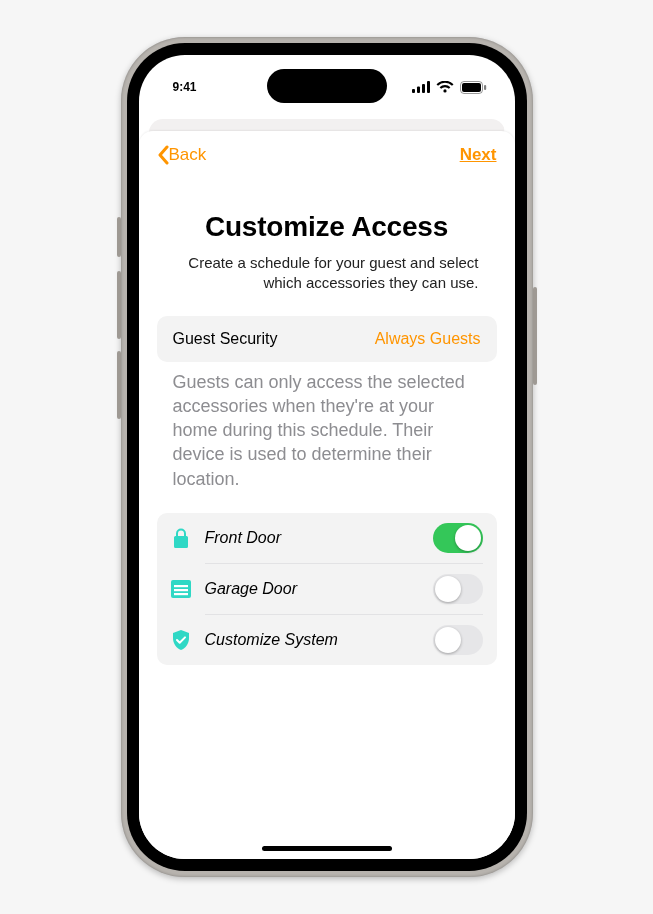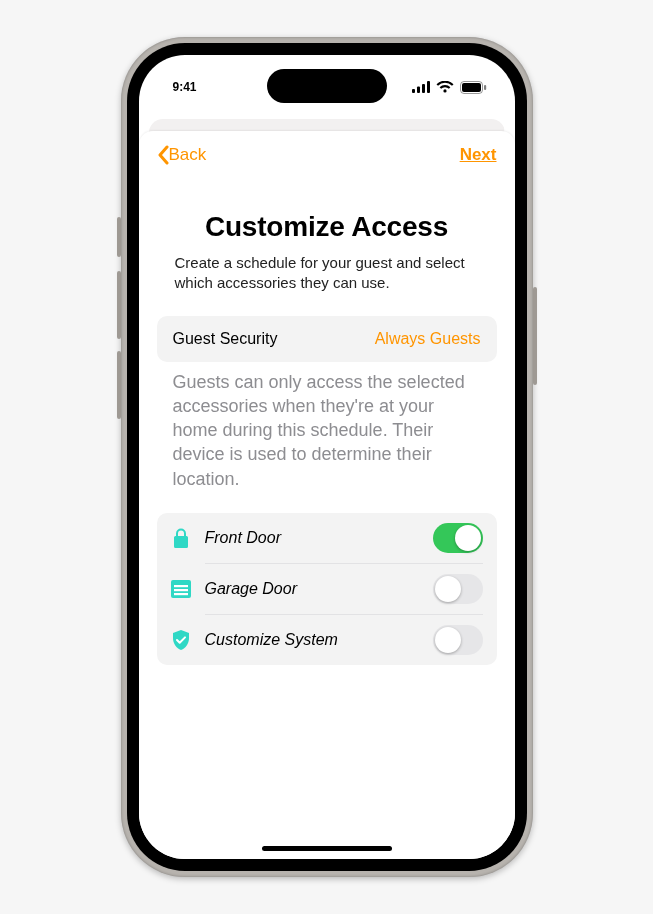--- a/index.html
+++ b/index.html
@@ -106,21 +106,21 @@
 
   .title {
     text-align:center;
     font-size:28px;
     font-weight:700;
     letter-spacing:-0.2px;
     margin-bottom: 10px;
     margin-top: 46px;
   }
   .subtitle {
-    text-align:left;
+    text-align:right;
     font-size:15px;
     line-height:1.35;
     color:#222;
     padding: 0 18px;
     margin-bottom: 22px;
   }
 
   .card {
     background:#f3f3f3;
     border-radius:10px;

